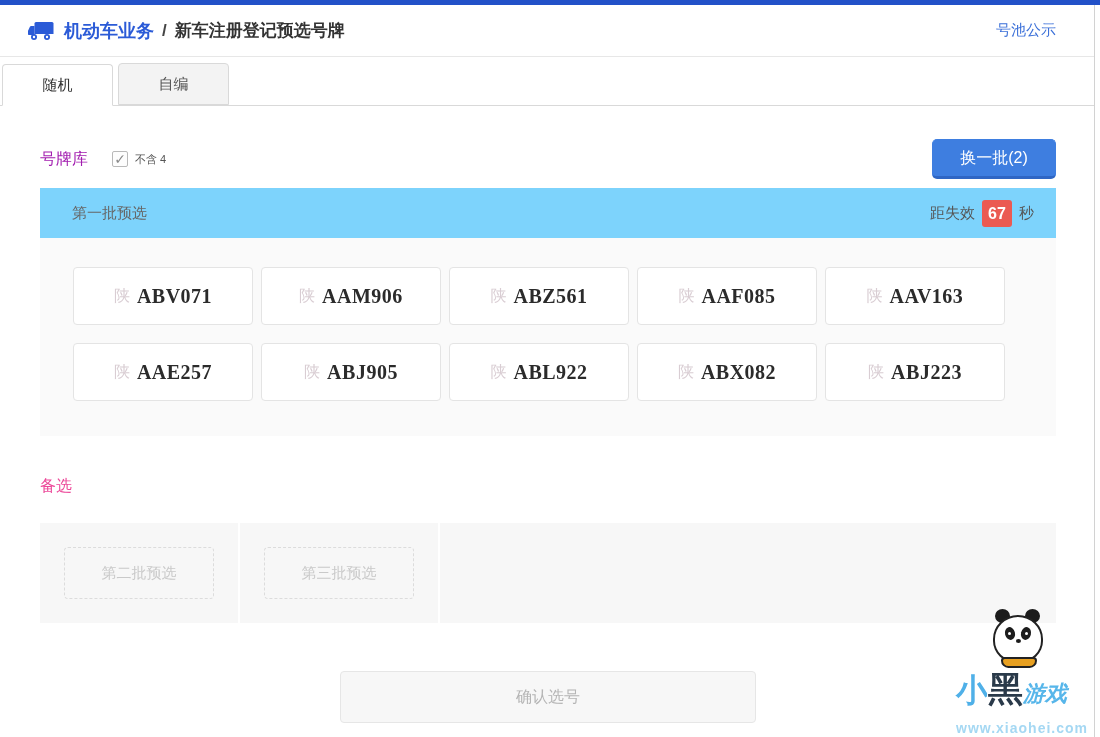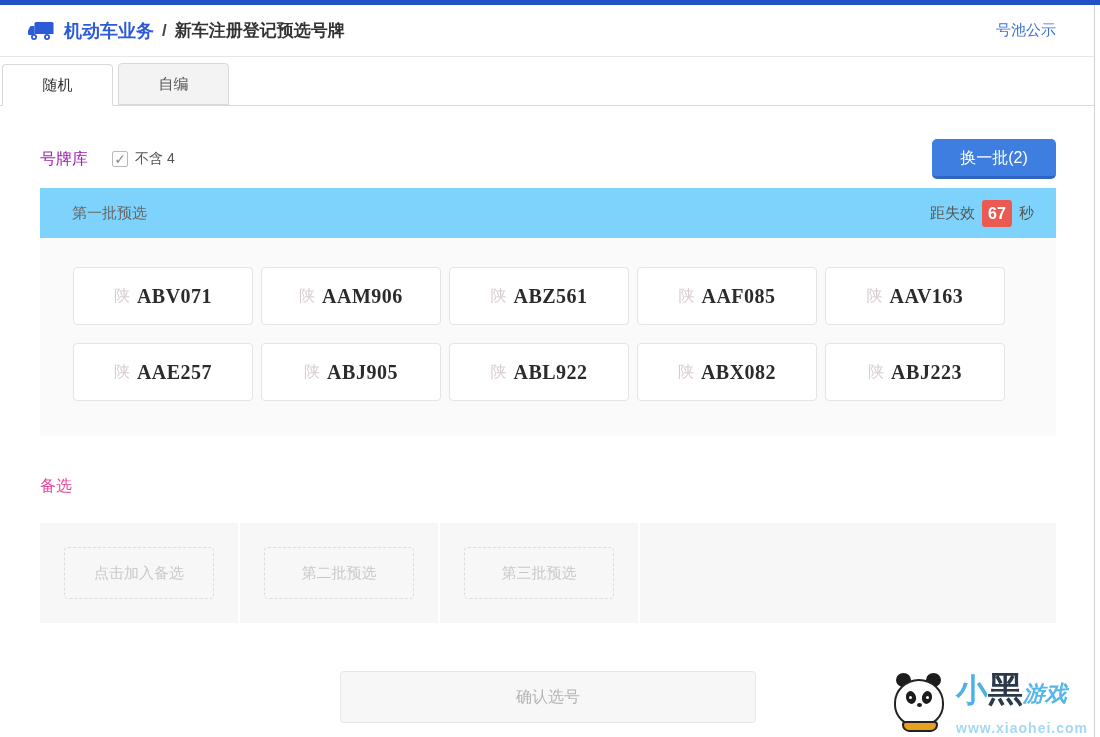--- a/index.html
+++ b/index.html
@@ -24,21 +24,21 @@
   .tab.active { background:#fff; color:#333; border-bottom:1px solid #fff; margin-bottom:-1px; margin-left:2px; }
 
   
   .main { padding:0 38px 0 40px; }
   .lib-row { margin-top:33px; display:flex; align-items:center; }
   .lib-label { font-size:16px; color:#a21caf; margin-right:24px; }
   .chk-wrap { display:flex; align-items:center; cursor:pointer; }
   .chk { width:16px; height:16px; border:1px solid #b9b9b9; border-radius:2px; background:#fdfdfd;
          display:inline-flex; align-items:center; justify-content:center; margin-right:7px;
          color:#8a8a8a; font-size:14px; font-weight:bold; line-height:1; }
-  .chk-label { font-size:14px; color:#555; }
+  .chk-label { font-size:11px; color:#555; }
   .refresh-btn { margin-left:auto; width:124px; height:40px; background:#3e7ee0; border:1px solid #3e7ee0;
                  border-bottom:3px solid #2f66c4; border-radius:5px; color:#fff; font-size:16px; cursor:pointer;
                  font-family:inherit; }
 
   .batch-bar { margin-top:9px; height:50px; background:#7dd3fc; display:flex; align-items:center;
                padding:0 22px 0 32px; }
   .batch-title { font-size:15px; color:#666; }
   .expiry { margin-left:auto; display:flex; align-items:center; font-size:15px; color:#555; }
   .badge { display:inline-block; min-width:30px; height:27px; line-height:27px; text-align:center;
            background:#eb5a52; color:#fff; font-size:16px; font-weight:bold; border-radius:3px; margin:0 7px; }
@@ -57,21 +57,21 @@
               border-right:2px solid #fff; }
   .alt-rest { flex:1; }
   .alt-slot { width:150px; height:52px; border:1px dashed #dcdcdc; border-radius:4px;
               display:flex; align-items:center; justify-content:center; font-size:15px; color:#c9c9c9; }
 
   .confirm-row { margin-top:48px; display:flex; justify-content:center; }
   .confirm-btn { width:416px; height:52px; background:#f7f7f7; border:1px solid #e6e6e6; border-radius:4px;
                  color:#b5b5b5; font-size:16px; cursor:pointer; font-family:inherit; }
 
   
-  .watermark { position:absolute; right:6px; bottom:2px; display:flex; align-items:flex-end; }
+  .watermark { position:absolute; right:6px; bottom:2px; display:flex; align-items:center;flex-direction:column; }
   .panda { position:relative; width:62px; height:70px; flex:none; }
   .panda .body { position:absolute; left:4px; top:14px; width:50px; height:48px; background:#fff;
                  border:2px solid #222; border-radius:50% 50% 46% 46%; }
   .panda .ear { position:absolute; width:15px; height:14px; background:#1c1c1c; border-radius:50%; top:8px; }
   .panda .ear.l { left:6px; } .panda .ear.r { left:36px; }
   .panda .patch { position:absolute; width:10px; height:13px; background:#1c1c1c; border-radius:50%; top:26px; }
   .panda .patch.l { left:16px; transform:rotate(-14deg); } .panda .patch.r { left:32px; transform:rotate(14deg); }
   .panda .eye { position:absolute; width:3px; height:3px; background:#fff; border-radius:50%; top:31px; }
   .panda .eye.l { left:19px; } .panda .eye.r { left:36px; }
   .panda .nose { position:absolute; left:27px; top:38px; width:5px; height:4px; background:#1c1c1c; border-radius:50%; }
@@ -177,23 +177,20 @@
           <span class="prov">陕</span>
           <span class="num">ABJ223</span>
         </div>
       </div>
     </div>
 
     <h2 class="alt-title">备选</h2>
 
     <div class="alt-bar">
       <div class="alt-cell">
-        <div class="alt-slot">点击加入备选</div>
-      </div>
-      <div class="alt-cell">
         <div class="alt-slot">第二批预选</div>
       </div>
       <div class="alt-cell">
         <div class="alt-slot">第三批预选</div>
       </div>
       <div class="alt-rest"></div>
     </div>
 
     <div class="confirm-row">
       <button class="confirm-btn">确认选号</button>

